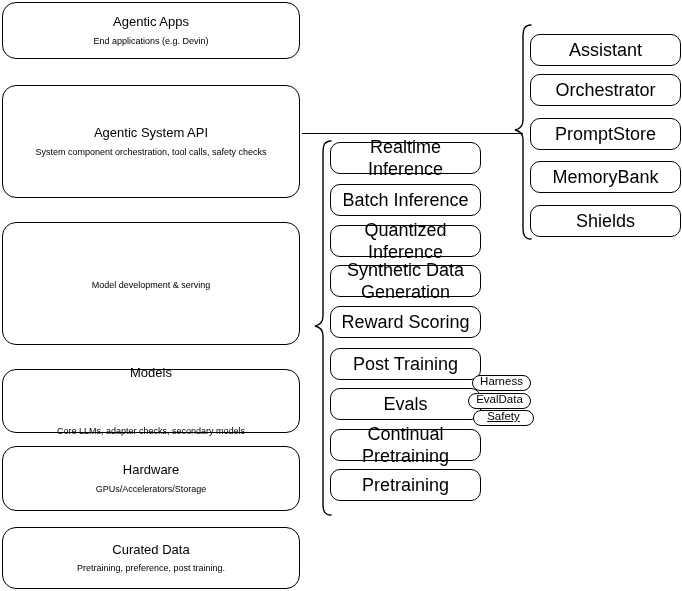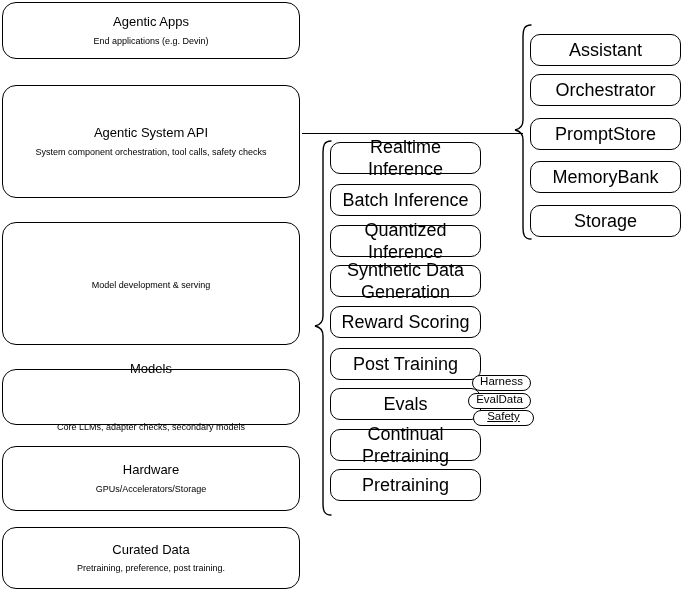--- a/index.html
+++ b/index.html
@@ -107,21 +107,21 @@
 
   <div class="box layer" style="top:85px;height:113px;">
     <div class="title">Agentic System API</div>
     <div class="subtitle">System component orchestration, tool calls, safety checks</div>
   </div>
 
   <div class="box layer" style="top:222px;height:123px;">
     <div class="subtitle">Model development &amp; serving</div>
   </div>
 
-  <div class="box layer" style="top:369px;height:56px;gap:40px;">
+  <div class="box layer" style="top:369px;height:64px;gap:40px;">
     <div class="title">Models</div>
     <div class="subtitle">Core LLMs, adapter checks, secondary models</div>
   </div>
 
   <div class="box layer" style="top:446px;height:65px;">
     <div class="title">Hardware</div>
     <div class="subtitle">GPUs/Accelerators/Storage</div>
   </div>
 
   <div class="box layer" style="top:527px;height:62px;">
@@ -187,16 +187,16 @@
   <div class="box item right" style="top:74px;">
     <span>Orchestrator</span>
   </div>
   <div class="box item right" style="top:118px;">
     <span>PromptStore</span>
   </div>
   <div class="box item right" style="top:161px;">
     <span>MemoryBank</span>
   </div>
   <div class="box item right" style="top:205px;">
-    <span>Storage</span>
+    <span>Shields</span>
   </div>
 
 </div>
 
 </body></html>

